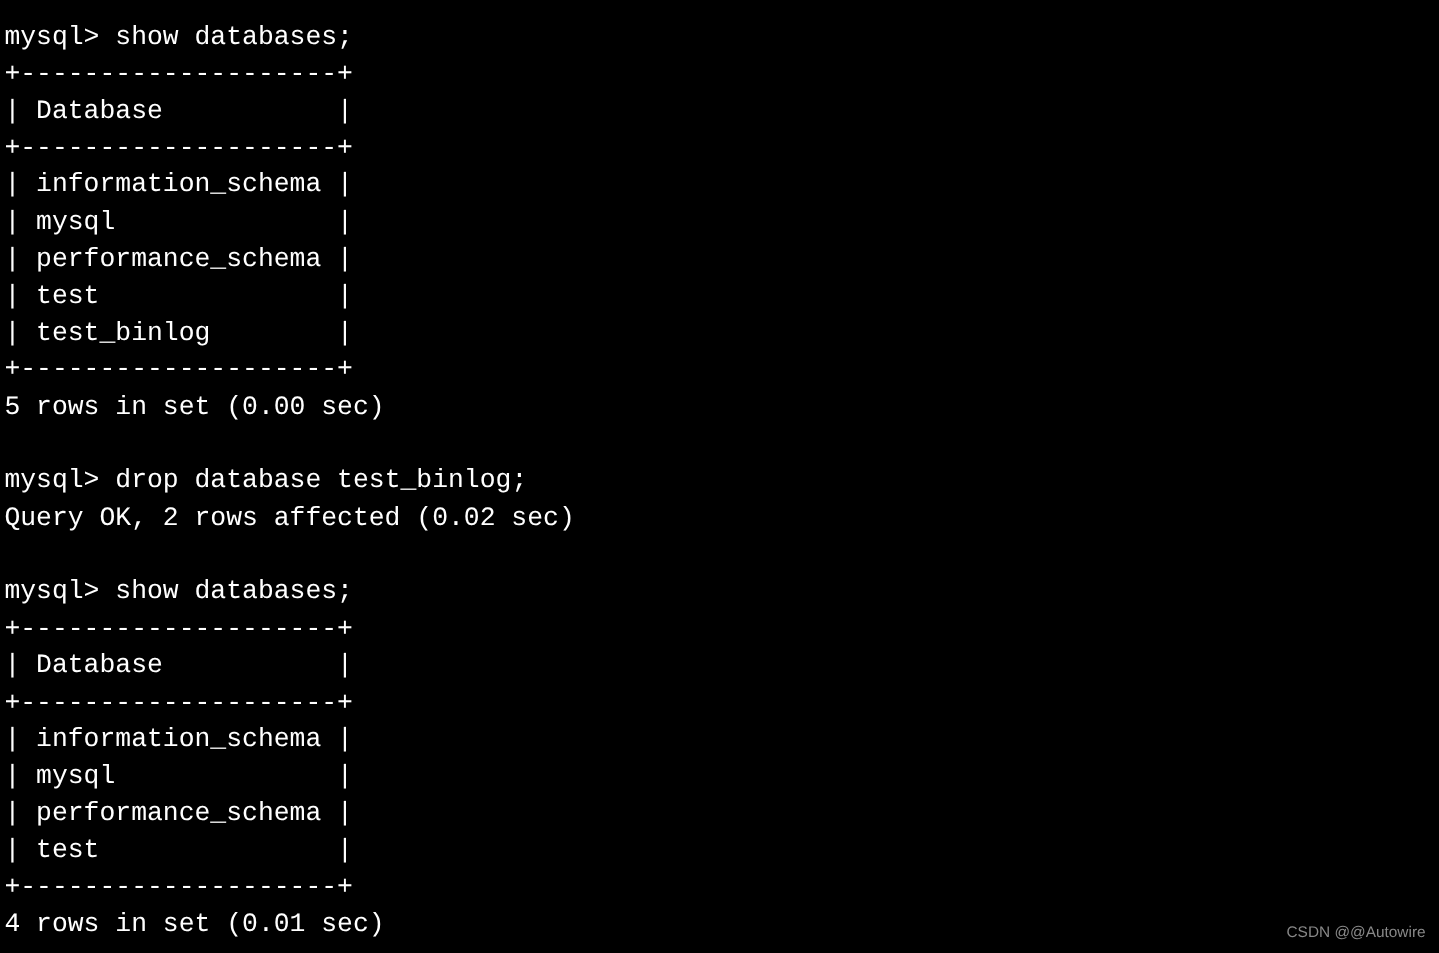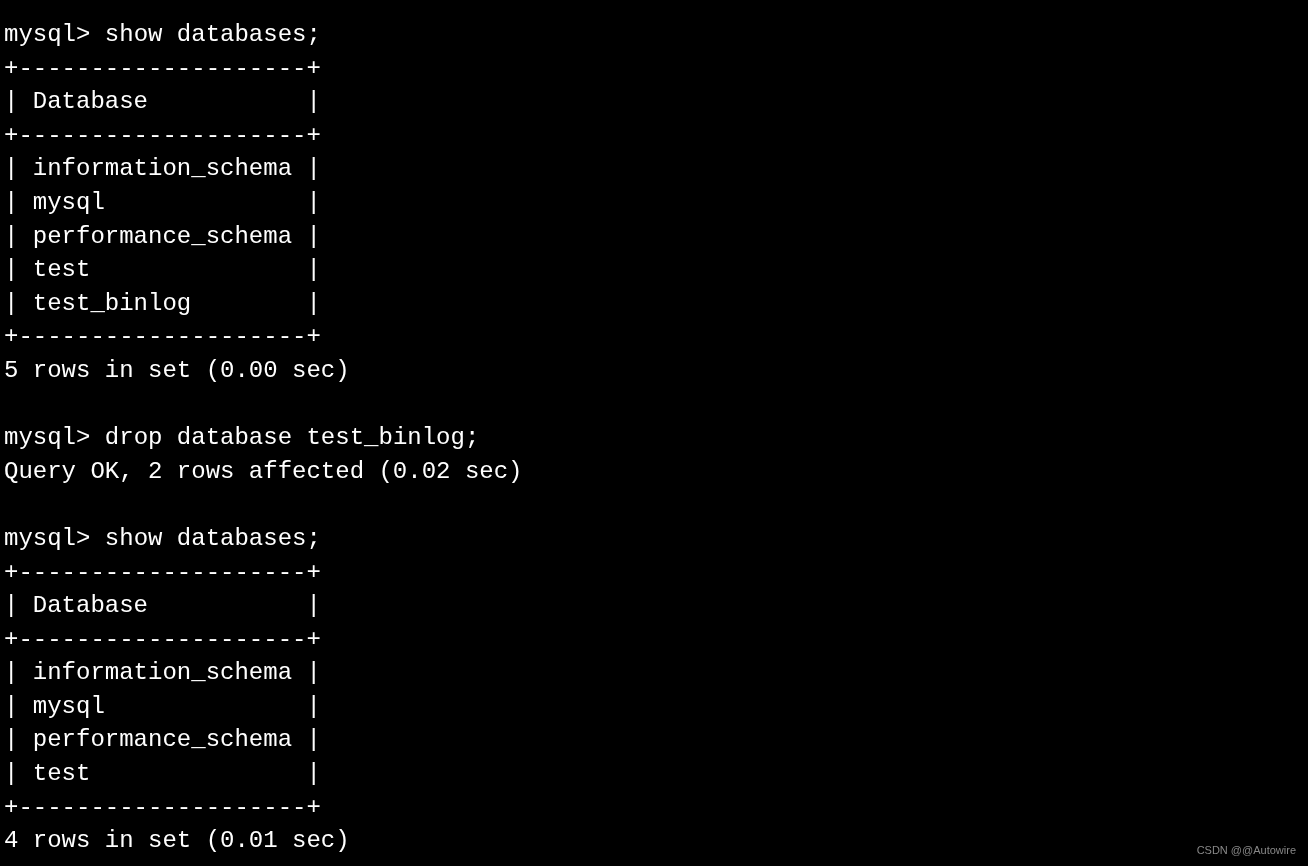--- a/index.html
+++ b/index.html
@@ -21,21 +21,21 @@
     }
     .terminal {
       white-space: pre;
       padding: 18px 4px;
     }
     .watermark {
       position: absolute;
       bottom: 8px;
       right: 12px;
       font-family: Arial, sans-serif;
-      font-size: 11px;
+      font-size: 14px;
       color: #888888;
     }
   </style>
 </head>
 <body>
 
 <div class="terminal"><span>mysql&gt;</span> <span>show databases;</span>
 <span>+--------------------+</span>
 <span>| Database           |</span>
 <span>+--------------------+</span>

